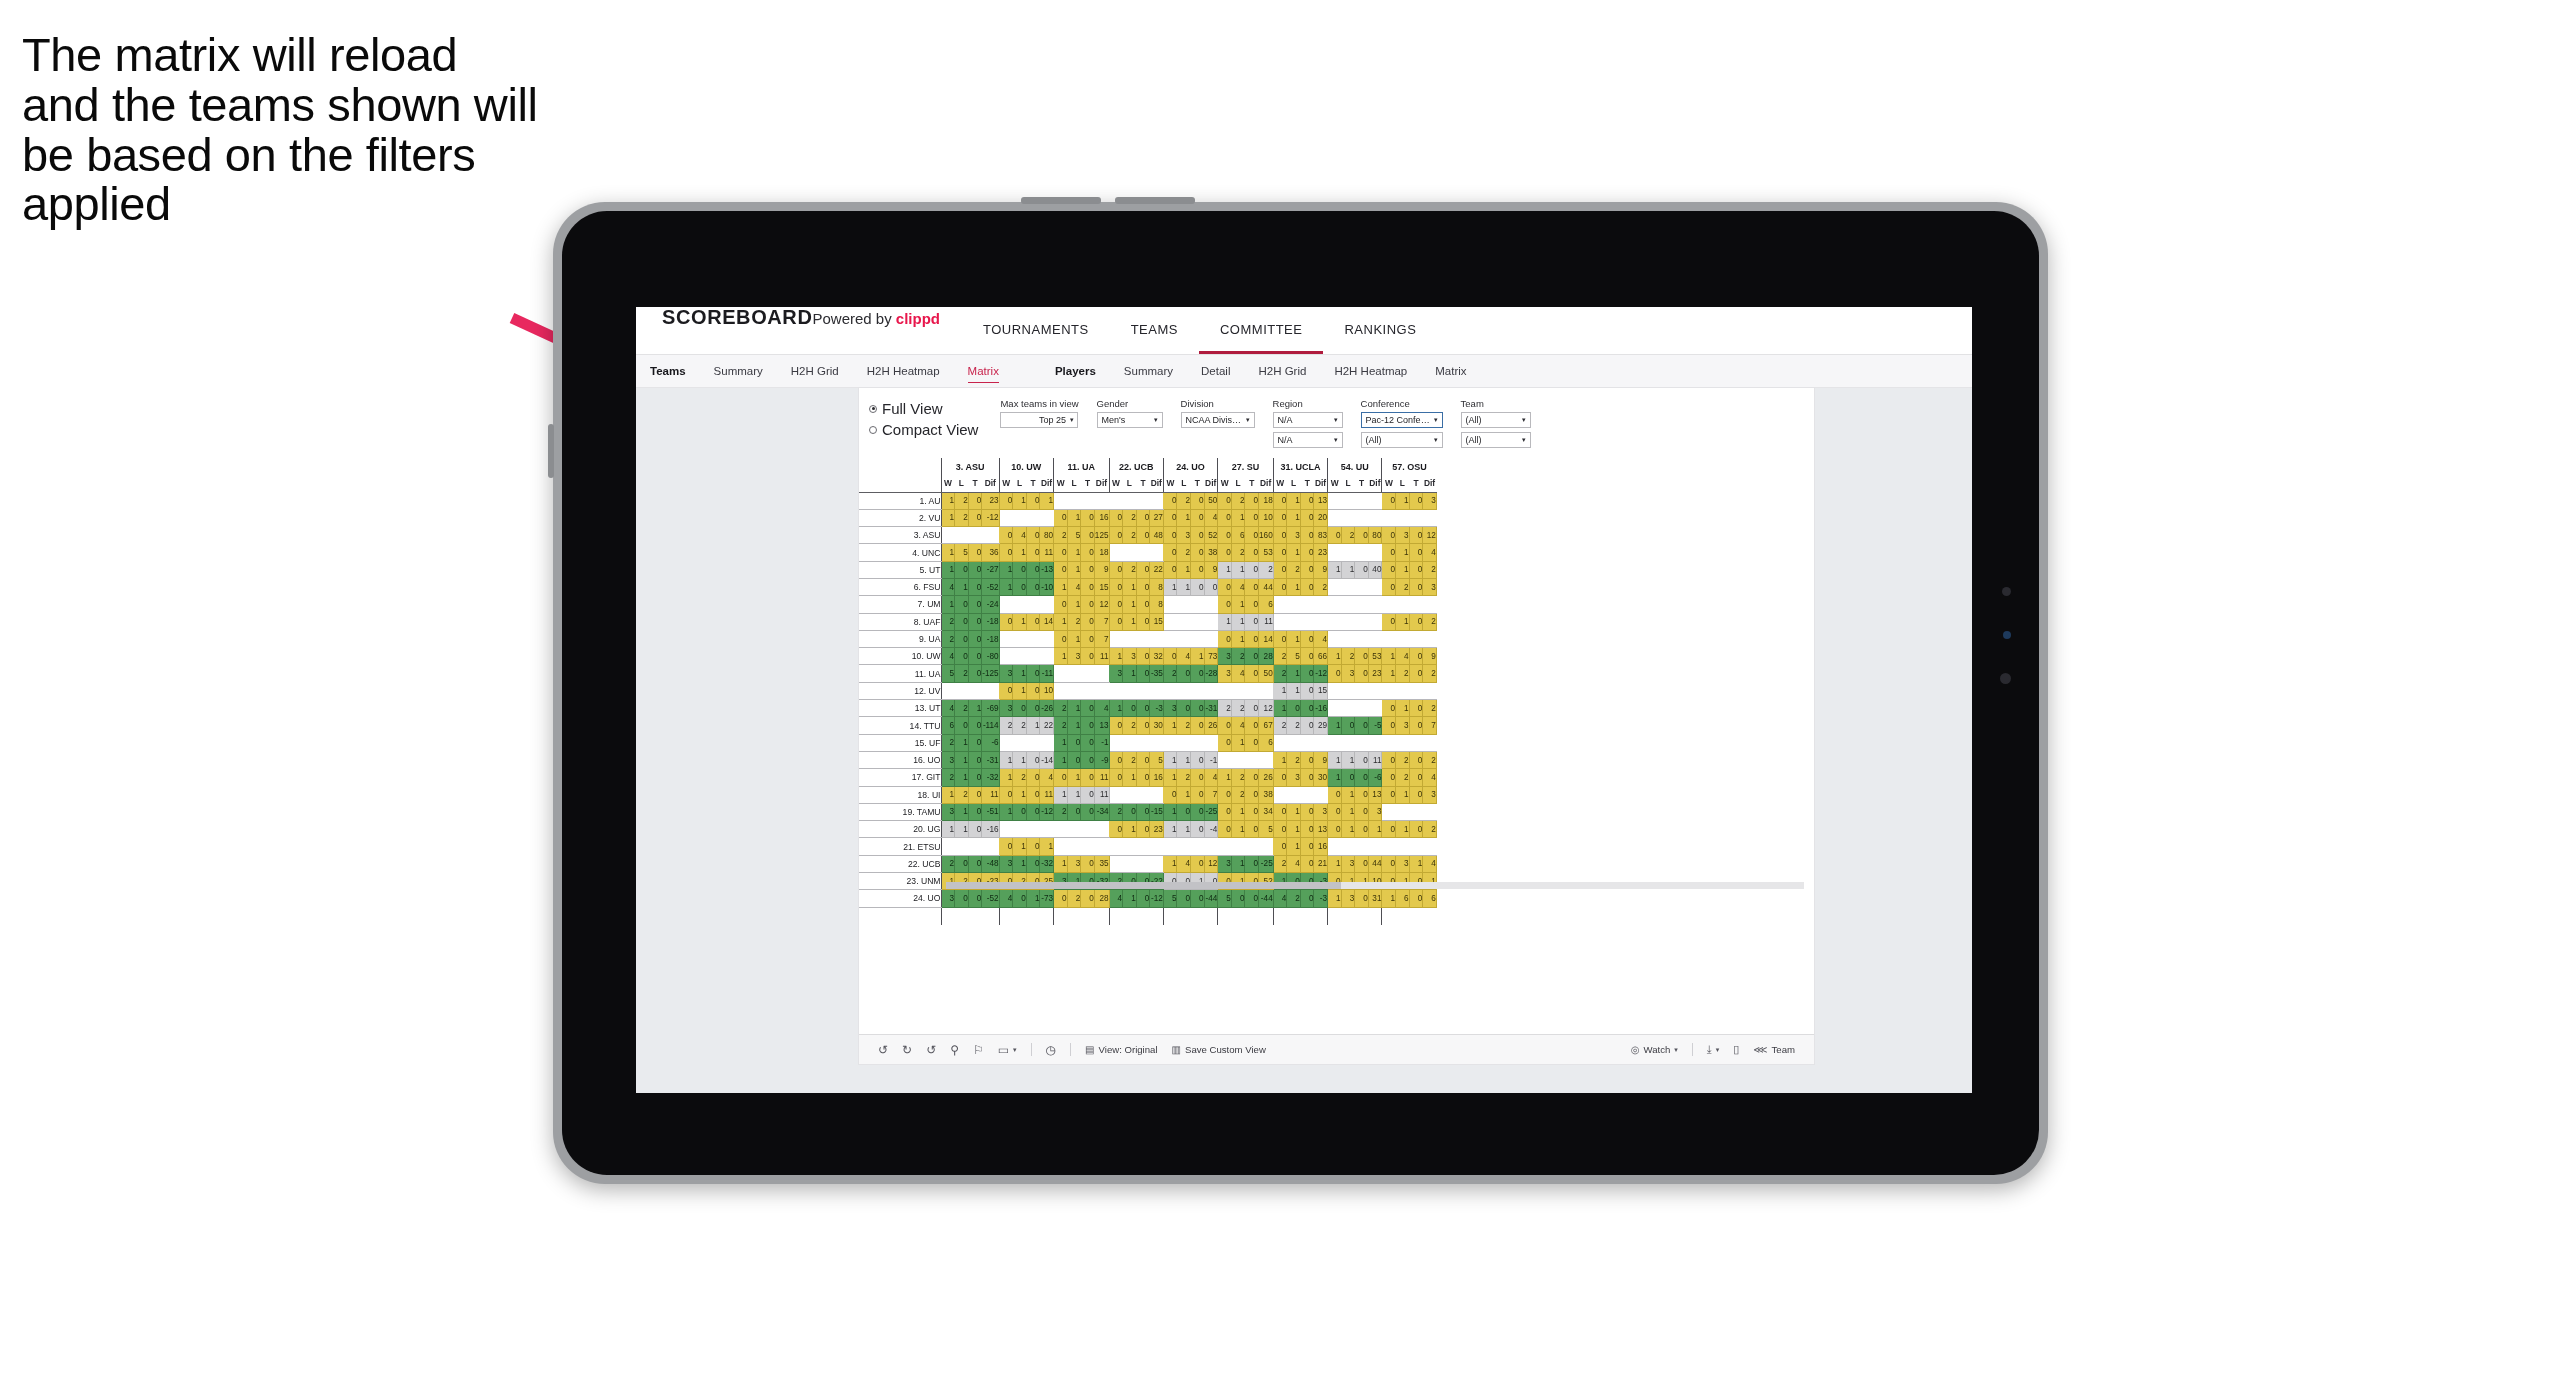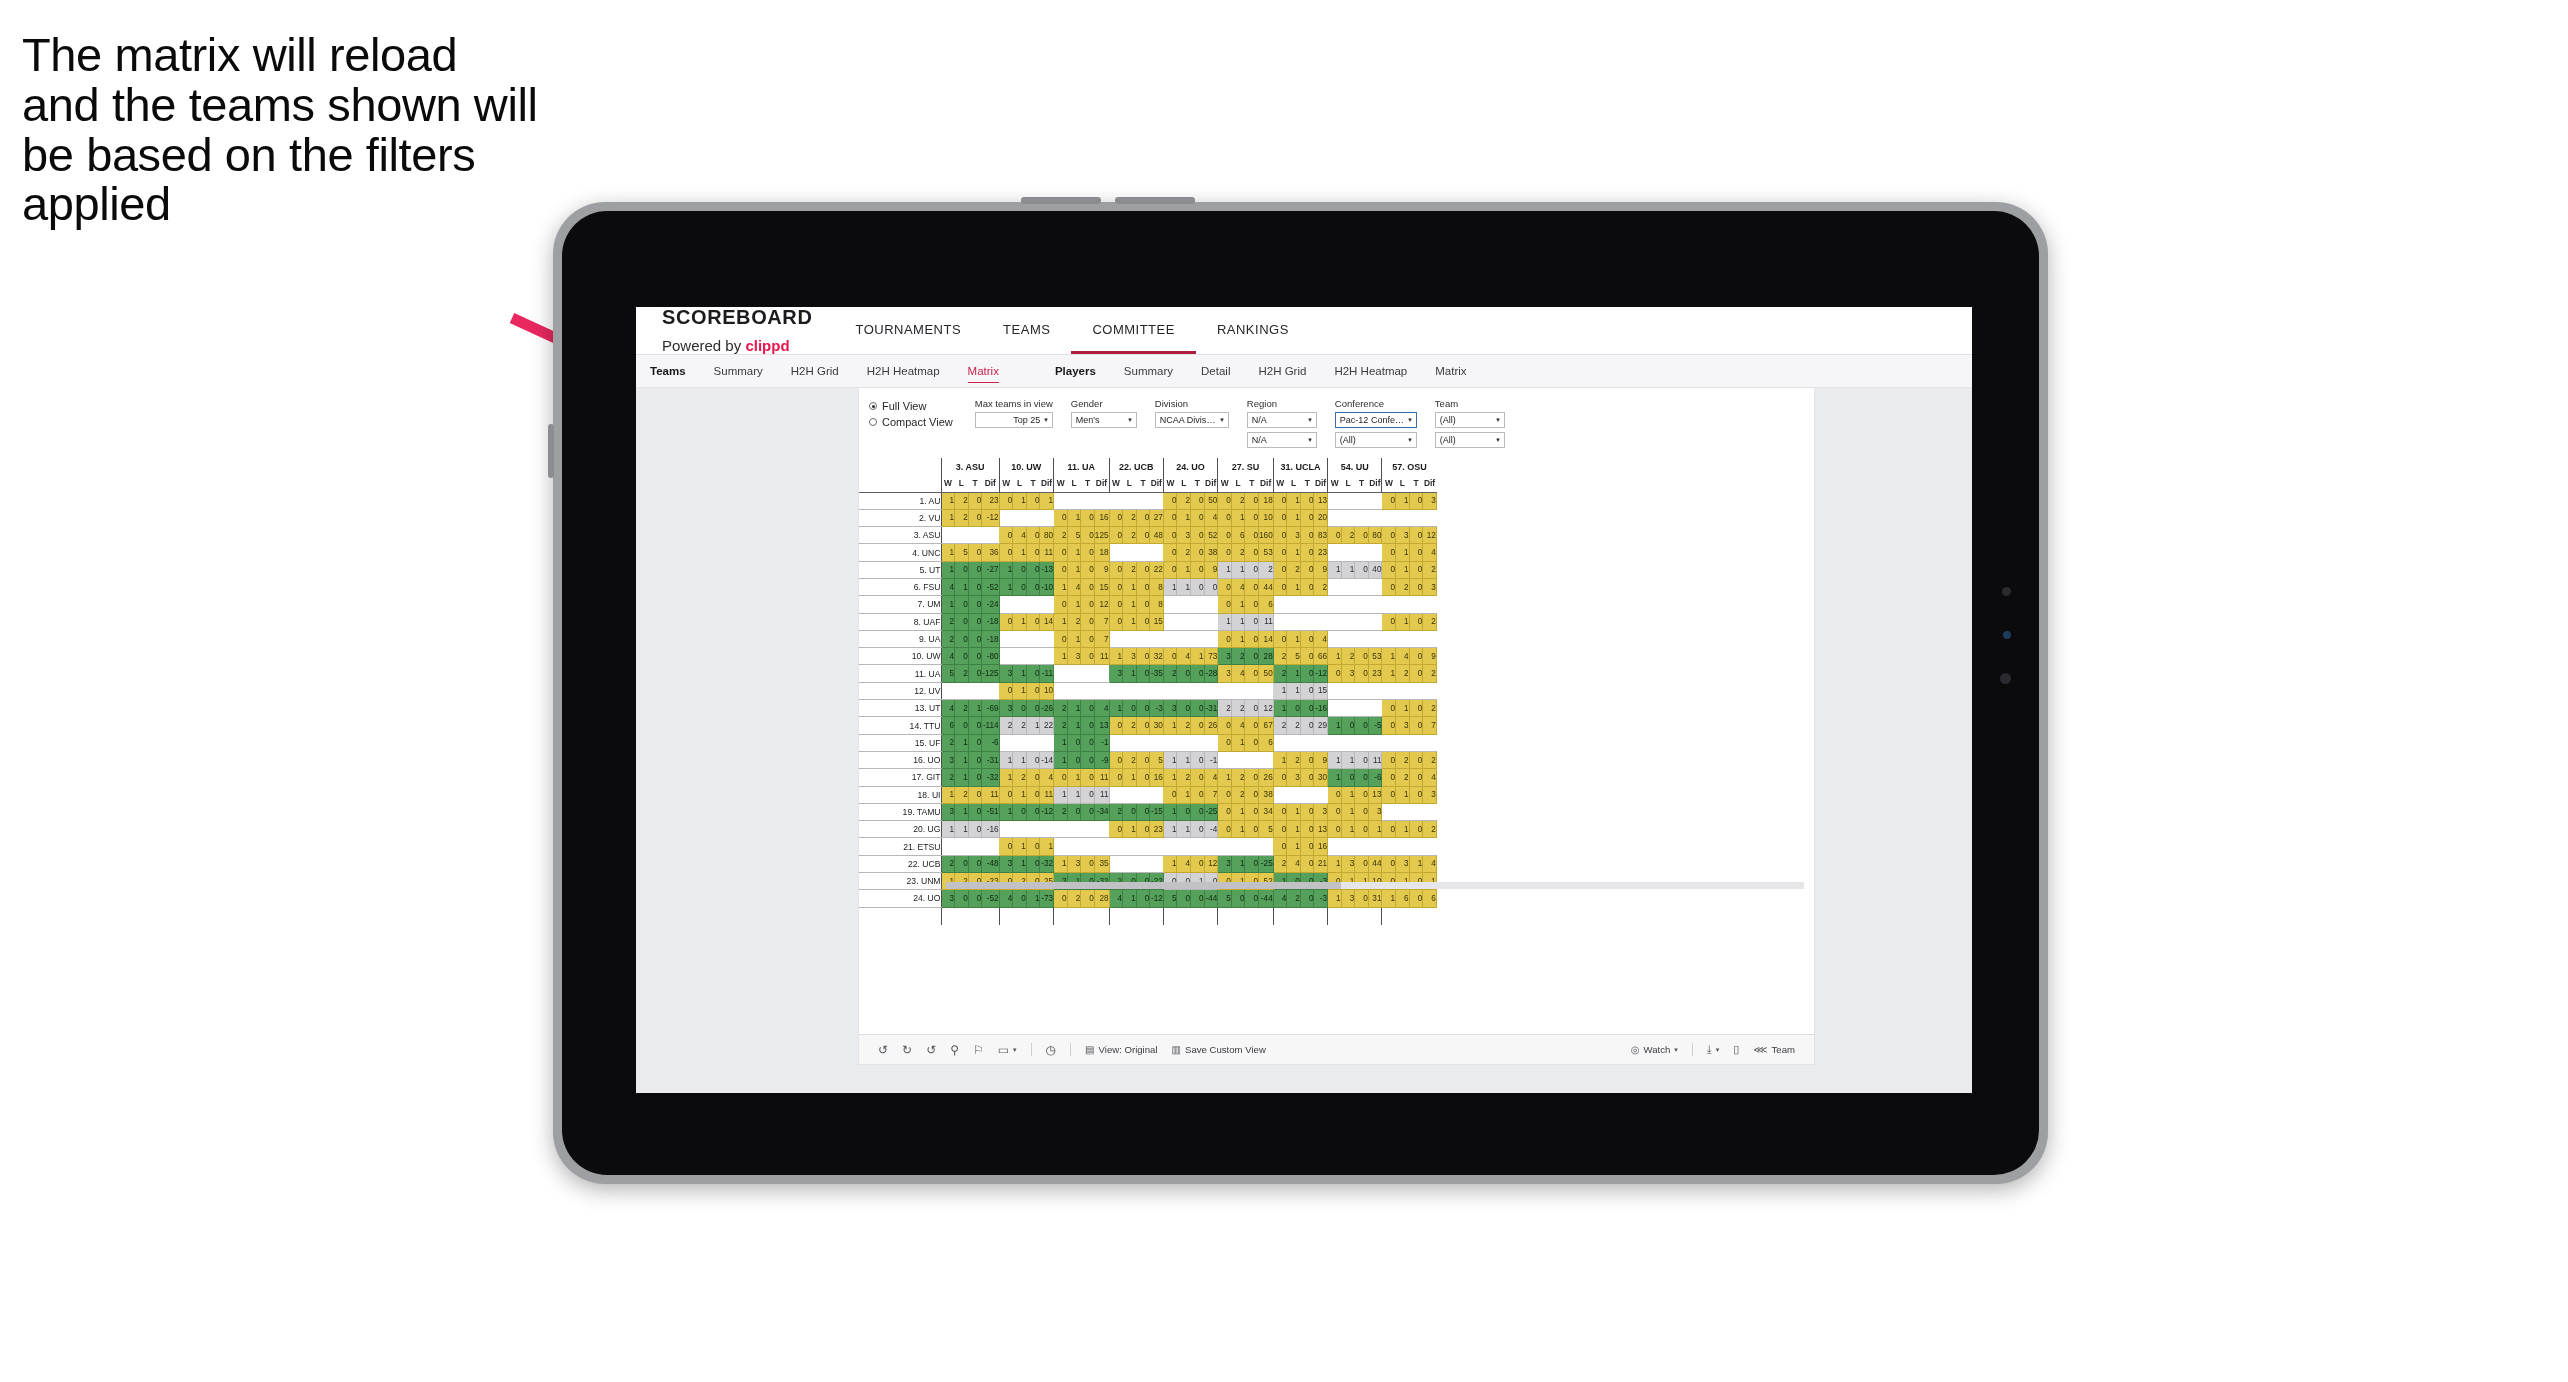--- a/index.html
+++ b/index.html
@@ -49,21 +49,21 @@
     width: 1336px; height: 786px;
     background: #e9ebee;
     overflow: hidden;
   }
 
   
   #appbar {
     height: 48px; background: #ffffff; display: flex; align-items: stretch;
     border-bottom: 1px solid #e2e2e4;
   }
-  #brand { display:flex; flex-direction:column; justify-content:space-between; padding: 0 22px 0 26px; }
+  #brand { display:flex; flex-direction:row; justify-content:flex-start; padding: 0 22px 0 26px; }
   #brand-title { font-size: 20px; font-weight: 800; letter-spacing: .6px; color:#1b1b1f; line-height:1; font-family:"Liberation Sans", sans-serif; }
   #brand-sub { font-size: 15px; color:#2b2b30; margin-top: 3px; }
   #brand-sub .accent { color:#e8174c; font-weight:700; }
   .topnav { display:flex; align-items:stretch; }
   .topnav-item {
     display:flex; align-items:center; padding: 0 21px;
     font-size: 13px; color:#25252b; letter-spacing:.5px; cursor:pointer;
     border-bottom: 3px solid transparent;
   }
   .topnav-item.active { border-bottom-color: #b01c3e; }
@@ -95,21 +95,21 @@
   .flabel { font-size: 9.5px; color:#2e2e33; margin-bottom: 3px; white-space:nowrap; }
   .fsel {
     height: 16px; border:1px solid #b9b9bd; background:#fff;
     font-size: 9px; color:#1e1e22; display:flex; align-items:center;
     padding: 0 4px; position:relative; cursor:pointer; white-space:nowrap;
   }
   .fsel + .fsel { margin-top: 4px; }
   .fsel .cv { flex:1; overflow:hidden; text-overflow:ellipsis; }
   .fsel .car { font-size: 7px; color:#2b2b30; margin-left:4px; }
   .fsel.focus { border:1.6px solid #3a6ea5; }
-  .radio-row { display:flex; align-items:center; gap:5px; margin-bottom: 4px; font-size: 11px; color:#26262b; cursor:pointer; }
+  .radio-row { display:flex; align-items:center; gap:5px; margin-bottom: 4px; font-size: 15px; color:#26262b; cursor:pointer; }
   .rdot { width:8px; height:8px; border-radius:50%; border:1.2px solid #6a6a70; background:#fff; position:relative; flex:none; }
   .rdot.on::after { content:""; position:absolute; left:1.8px; top:1.8px; width:3.2px; height:3.2px; border-radius:50%; background:#2b2b30; }
 
   
   #matrix-wrap { padding: 4px 10px 0 0; position:relative; }
   table.matrix { border-collapse: collapse; table-layout: fixed; font-size: 8.2px; color:#1d1d21; }
   table.matrix td, table.matrix th { padding:0; }
   .rowlabel {
     width: 82px; text-align:right; padding-right: 5px;
     font-size: 8.6px; color:#1b1b1f; height: 17.3px;

